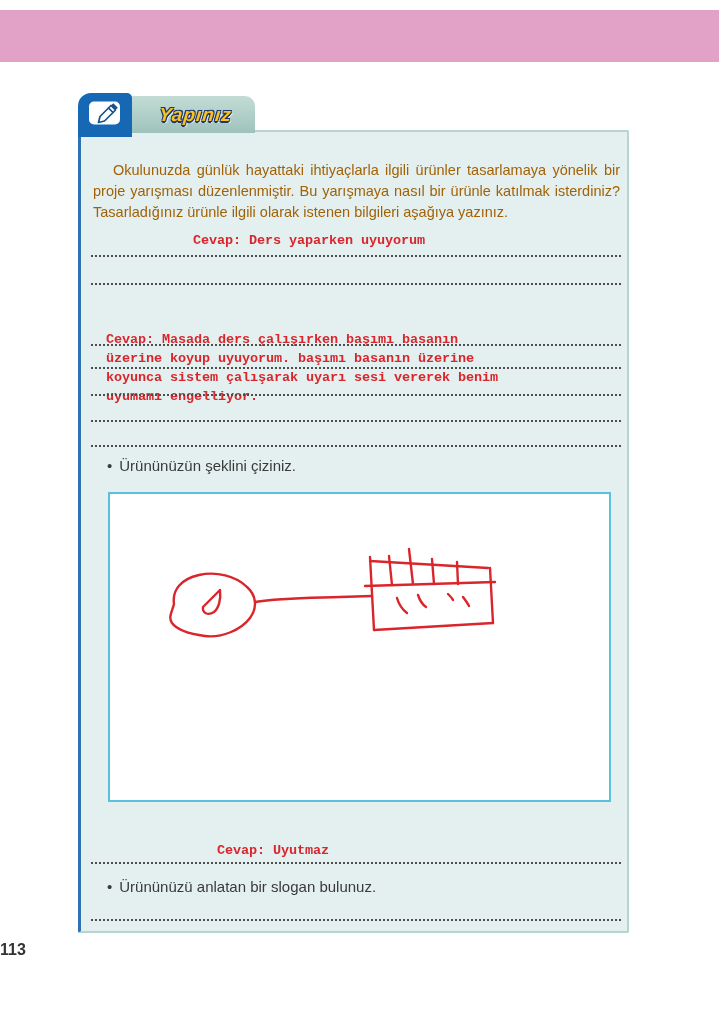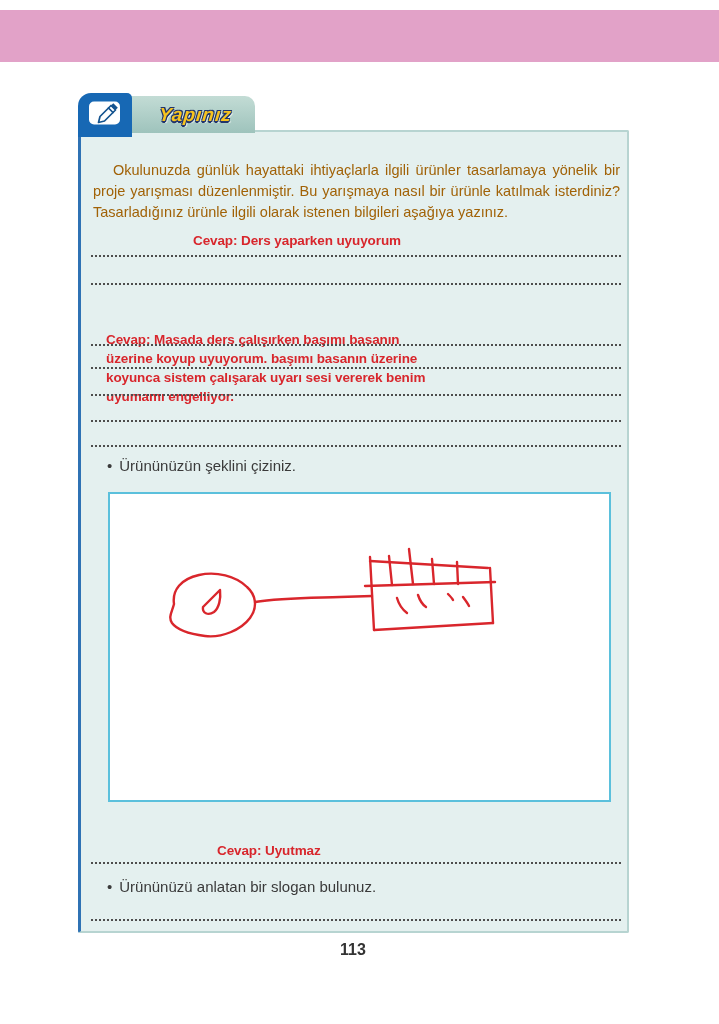--- a/index.html
+++ b/index.html
@@ -50,29 +50,29 @@
     position:absolute; left:26px; font-size:15px; color:#3a3a3a;
     white-space:nowrap;
   }
   .q .bullet { margin-right:7px; }
   .dotline {
     position:absolute; left:10px; width:530px; height:0;
     border-bottom:2px dotted #4d4d4d;
   }
   .red {
     position:absolute; color:#d8262c; font-weight:bold;
-    font-size:13.5px; white-space:nowrap; letter-spacing:-0.1px;
+    font-size:13.5px; white-space:nowrap; letter-spacing:-0.1px;font-family:Liberation Mono, monospace;
   }
   .draw-box {
     position:absolute; left:27px; top:360px; width:503px; height:310px;
     background:#ffffff; border:2px solid #5bc0dc;
   }
   .page-number {
     position:absolute; left:0; top:941px; width:706px;
-    text-align:center; font-size:16px; font-weight:bold; color:#333333;
+    font-size:16px; font-weight:bold; color:#333333;
   }
 </style>
 </head>
 <body>
 
 <div class="page">
 
   <div class="pink-bar"></div>
 
   <div class="tab-sage">

